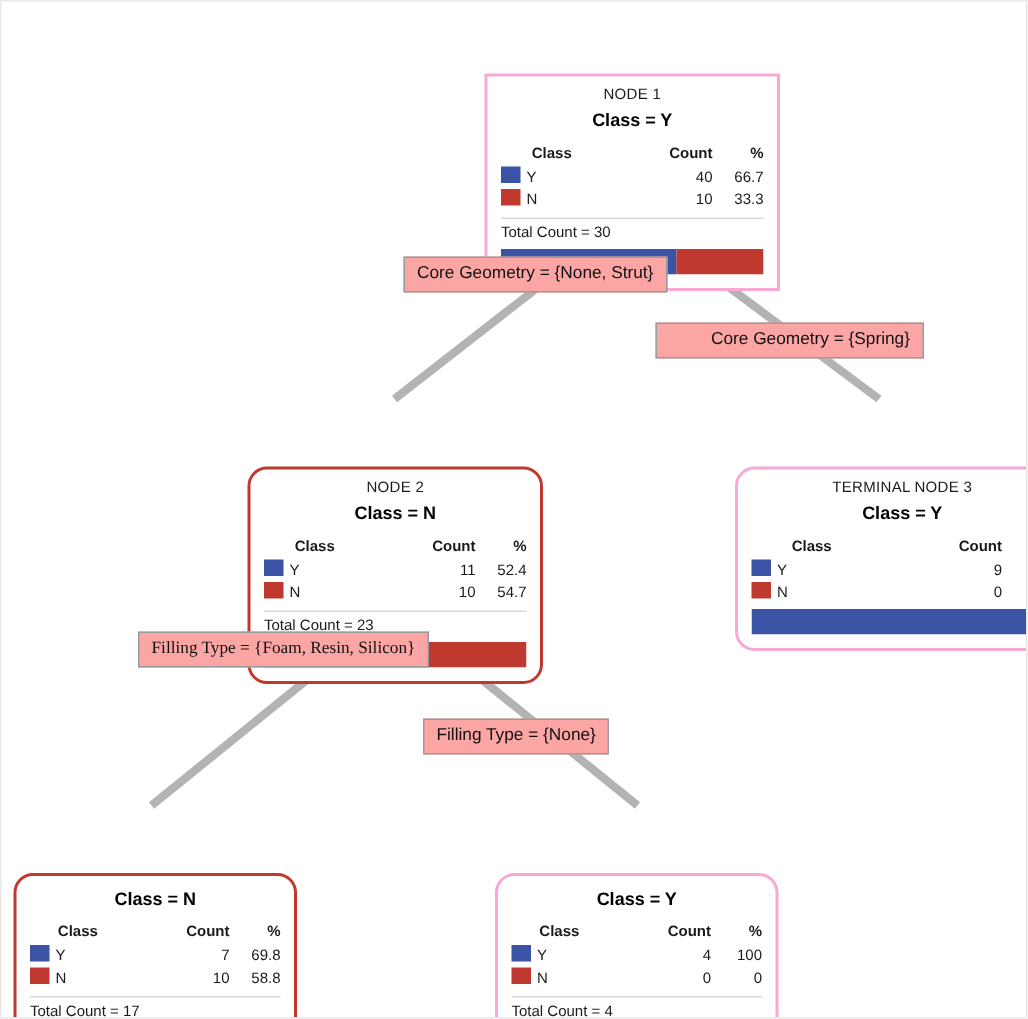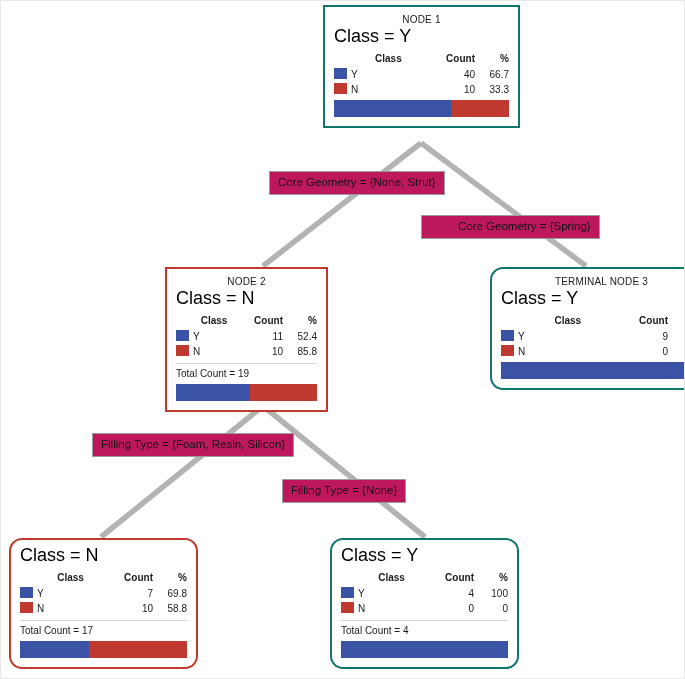--- a/index.html
+++ b/index.html
@@ -28,57 +28,58 @@
     width: 685px;
     height: 679px;
     pointer-events: none;
   }
 
   
   .node {
     position: absolute;
     box-sizing: border-box;
     background: #ffffff;
-    border: 2px solid #0f766e;
+    border: 2px solid #f9a8d4;
     padding: 6px 9px 9px 9px;
+    margin-top: 44px;
   }
   .node.red { border-color: #c0392f; }
   .node.rounded { border-radius: 13px; }
 
   .node-title {
     text-align: center;
     font-size: 10px;
     color: #1a1a1a;
     letter-spacing: .2px;
     line-height: 14px;
     white-space: nowrap;
   }
   .node-class {
-    text-align: left;
-    font-size: 18px;
-    font-weight: normal;
+    text-align: center;
+    font-size: 12px;
+    font-weight: bold;
     color: #000000;
     line-height: 19px;
     margin-bottom: 6px;
     white-space: nowrap;
   }
 
   table.dist {
     width: 100%;
     border-collapse: collapse;
     font-size: 10px;
     color: #1a1a1a;
   }
   table.dist th {
     font-weight: bold;
     font-size: 10px;
     padding: 0 0 2px 0;
     line-height: 13px;
   }
-  table.dist th.c-class { text-align: right; }
+  table.dist th.c-class { text-align: center; }
   table.dist th.c-count { text-align: right; }
   table.dist th.c-pct   { text-align: right; width: 34px; }
   table.dist td {
     padding: 0;
     line-height: 15px;
     vertical-align: middle;
   }
   table.dist td.c-class { text-align: left; white-space: nowrap; }
   table.dist td.c-count { text-align: right; }
   table.dist td.c-pct   { text-align: right; }
@@ -109,21 +110,21 @@
     width: 100%;
     overflow: hidden;
   }
   .stackbar .seg-y { background: #3b53a4; height: 100%; }
   .stackbar .seg-n { background: #c0392f; height: 100%; }
 
   
   .edge-label {
     position: absolute;
     box-sizing: border-box;
-    background: #be185d;
+    background: #fca5a5;
     border: 1px solid #9b9b9b;
     font-size: 11.5px;
     color: #111111;
     padding: 4px 8px 5px 8px;
     line-height: 13px;
     white-space: nowrap;
   }
 </style>
 </head>
 <body>
@@ -156,51 +157,52 @@
           <td class="c-count">40</td>
           <td class="c-pct">66.7</td>
         </tr>
         <tr>
           <td class="c-class"><span class="swatch n"></span><span>N</span></td>
           <td class="c-count">10</td>
           <td class="c-pct">33.3</td>
         </tr>
       </tbody>
     </table>
+    <div class="total-row">Total Count = 30</div>
     <div class="stackbar">
       <div class="seg-y" style="width:66.7%"></div>
       <div class="seg-n" style="width:33.3%"></div>
     </div>
   </div>
 
-  <div class="node red" style="left:164px; top:266px; width:163px;">
+  <div class="node red" style="left:164px; top:266px; width:197px;border-radius:13px;">
     <div class="node-title">NODE 2</div>
     <div class="node-class">Class = N</div>
     <table class="dist">
       <thead>
         <tr>
           <th class="c-class">Class</th>
           <th class="c-count">Count</th>
           <th class="c-pct">%</th>
         </tr>
       </thead>
       <tbody>
         <tr>
           <td class="c-class"><span class="swatch y"></span><span>Y</span></td>
           <td class="c-count">11</td>
           <td class="c-pct">52.4</td>
         </tr>
         <tr>
           <td class="c-class"><span class="swatch n"></span><span>N</span></td>
           <td class="c-count">10</td>
-          <td class="c-pct">85.8</td>
-        </tr>
-      </tbody>
-    </table>
-    <div class="total-row">Total Count = 19</div>
+          <td class="c-pct">54.7</td>
+        </tr>
+      </tbody>
+    </table>
+    <div class="total-row">Total Count = 23</div>
     <div class="stackbar">
       <div class="seg-y" style="width:52.4%"></div>
       <div class="seg-n" style="width:47.6%"></div>
     </div>
   </div>
 
   <div class="node rounded" style="left:489px; top:266px; width:223px;">
     <div class="node-title">TERMINAL NODE 3</div>
     <div class="node-class">Class = Y</div>
     <table class="dist">
@@ -285,19 +287,19 @@
     </table>
     <div class="total-row">Total Count = 4</div>
     <div class="stackbar">
       <div class="seg-y" style="width:100%"></div>
       <div class="seg-n" style="width:0%"></div>
     </div>
   </div>
 
   <div class="edge-label" style="left:268px; top:170px;">Core Geometry = {None, Strut}</div>
 
-  <div class="edge-label" style="left:420px; top:214px;padding-left:36px;">Core Geometry = {Spring}</div>
-
-  <div class="edge-label" style="left:91px; top:432px;">Filling Type = {Foam, Resin, Silicon}</div>
+  <div class="edge-label" style="left:436px; top:214px;padding-left:36px;">Core Geometry = {Spring}</div>
+
+  <div class="edge-label" style="left:91px; top:420px;font-family:Liberation Serif, serif;">Filling Type = {Foam, Resin, Silicon}</div>
 
   <div class="edge-label" style="left:281px; top:478px;">Filling Type = {None}</div>
 
 </div>
 
 </body></html>

